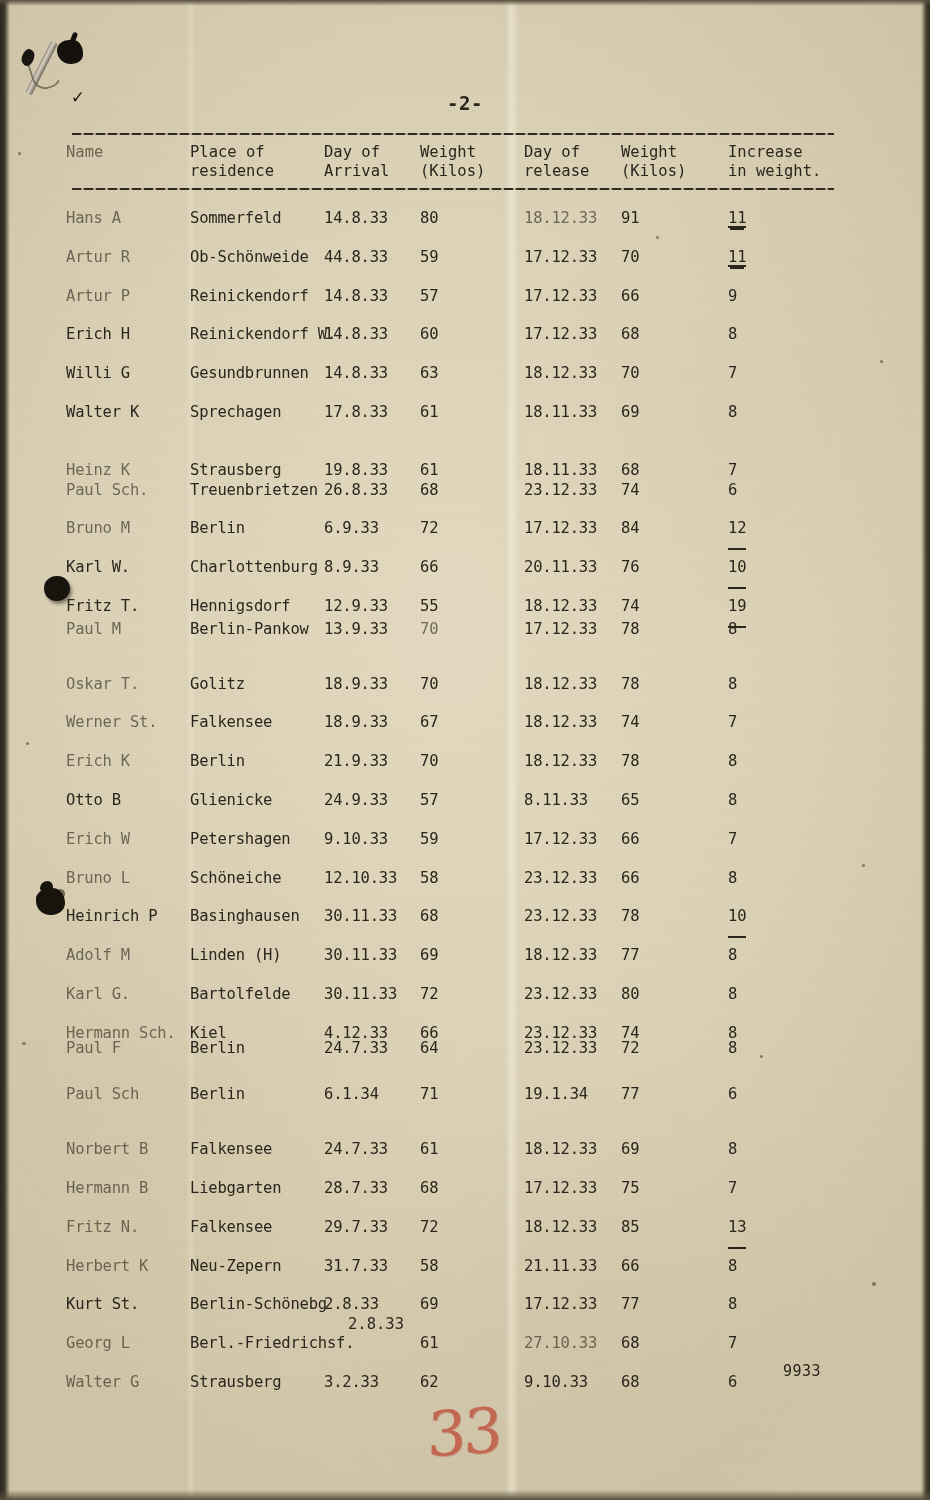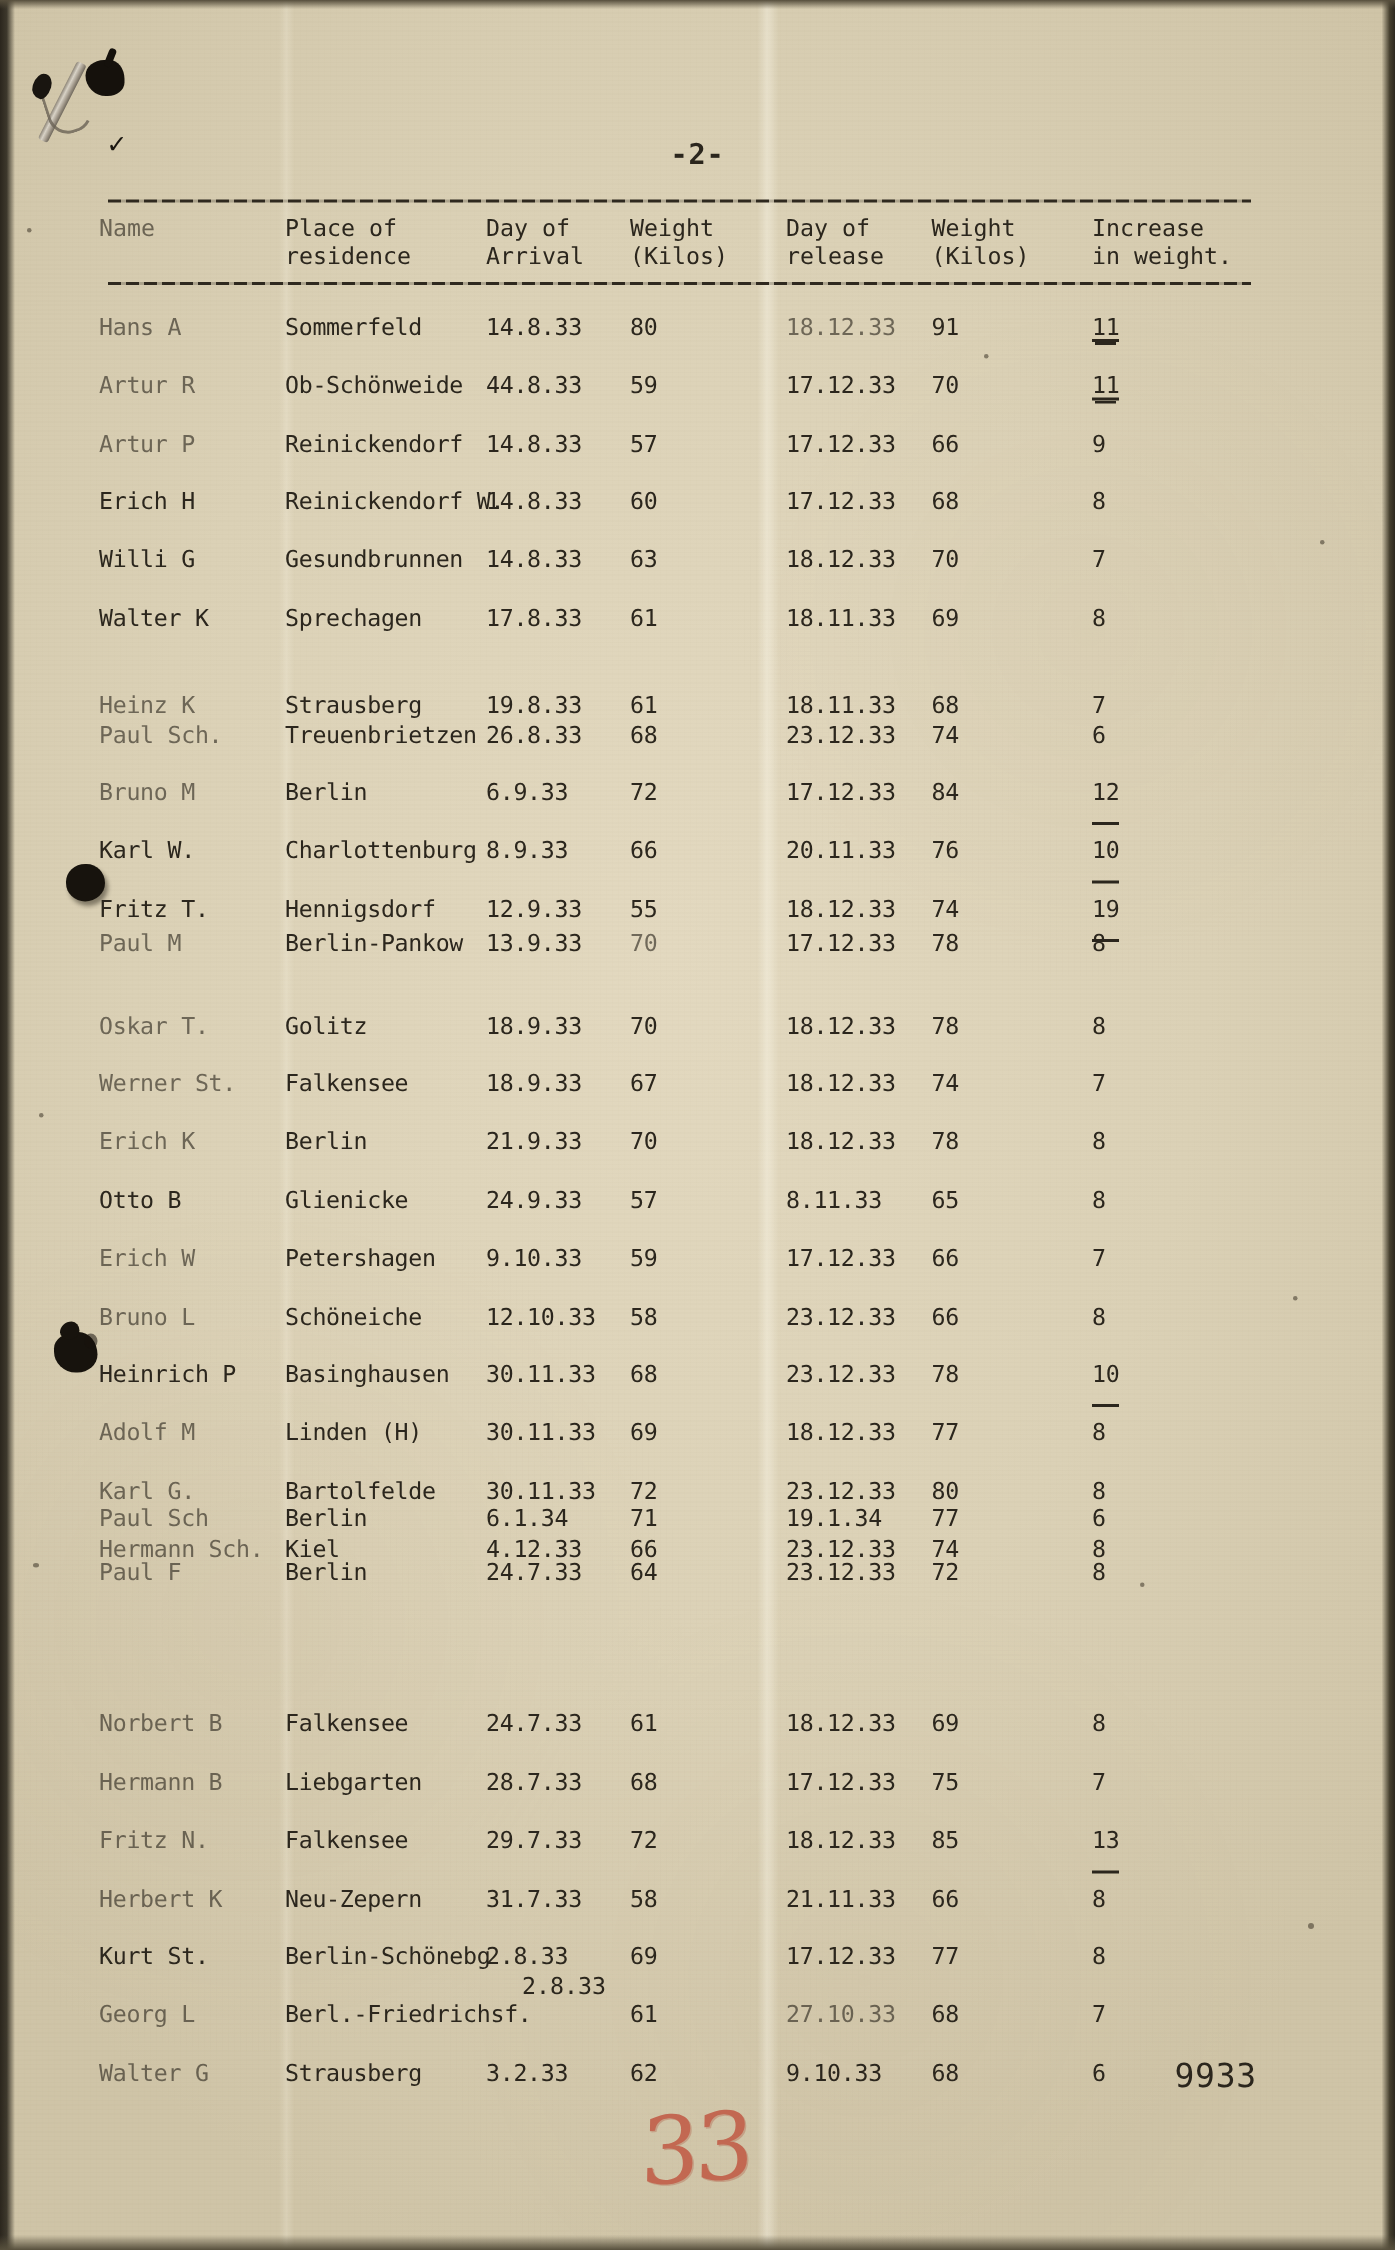--- a/index.html
+++ b/index.html
@@ -246,24 +246,23 @@
     font-size: 15.5px;
     color: #2b261d;
     white-space: pre;
   }
 
   
   .refnum {
     position: absolute;
     left: 783px;
     top: 1362px;
-    font-size: 22px;
+    font-size: 15px;
     color: #2b261d;
     letter-spacing: .5px;
-    margin-top: 10px;
   }
 
   
   .crayon {
     position: absolute;
     left: 427px;
     top: 1396px;
     font-family: "DejaVu Serif", "Liberation Serif", serif;
     font-size: 62px;
     color: #c0543f;
@@ -330,21 +329,21 @@
       <div class="row" style="top: 674.6px;"><div class="cell c-name faded2">Oskar T.</div><div class="cell c-place">Golitz</div><div class="cell c-arrival">18.9.33</div><div class="cell c-weight1">70</div><div class="cell c-release">18.12.33</div><div class="cell c-weight2">78</div><div class="cell c-increase"><span>8</span></div></div>
       <div class="row" style="top: 713.4px;"><div class="cell c-name faded2">Werner St.</div><div class="cell c-place">Falkensee</div><div class="cell c-arrival">18.9.33</div><div class="cell c-weight1">67</div><div class="cell c-release">18.12.33</div><div class="cell c-weight2">74</div><div class="cell c-increase"><span>7</span></div></div>
       <div class="row" style="top: 752.2px;"><div class="cell c-name faded2">Erich K</div><div class="cell c-place">Berlin</div><div class="cell c-arrival">21.9.33</div><div class="cell c-weight1">70</div><div class="cell c-release">18.12.33</div><div class="cell c-weight2">78</div><div class="cell c-increase"><span>8</span></div></div>
       <div class="row" style="top: 791px;"><div class="cell c-name">Otto B</div><div class="cell c-place">Glienicke</div><div class="cell c-arrival">24.9.33</div><div class="cell c-weight1">57</div><div class="cell c-release">8.11.33</div><div class="cell c-weight2">65</div><div class="cell c-increase"><span>8</span></div></div>
       <div class="row" style="top: 829.8px;"><div class="cell c-name faded2">Erich W</div><div class="cell c-place">Petershagen</div><div class="cell c-arrival">9.10.33</div><div class="cell c-weight1">59</div><div class="cell c-release">17.12.33</div><div class="cell c-weight2">66</div><div class="cell c-increase"><span>7</span></div></div>
       <div class="row" style="top: 868.6px;"><div class="cell c-name faded2">Bruno L</div><div class="cell c-place">Schöneiche</div><div class="cell c-arrival">12.10.33</div><div class="cell c-weight1">58</div><div class="cell c-release">23.12.33</div><div class="cell c-weight2">66</div><div class="cell c-increase"><span>8</span></div></div>
       <div class="row" style="top: 907.4px;"><div class="cell c-name">Heinrich P</div><div class="cell c-place">Basinghausen</div><div class="cell c-arrival">30.11.33</div><div class="cell c-weight1">68</div><div class="cell c-release">23.12.33</div><div class="cell c-weight2">78</div><div class="cell c-increase"><span class="under">10</span></div></div>
       <div class="row" style="top: 946.2px;"><div class="cell c-name faded2">Adolf M</div><div class="cell c-place">Linden (H)</div><div class="cell c-arrival">30.11.33</div><div class="cell c-weight1">69</div><div class="cell c-release">18.12.33</div><div class="cell c-weight2">77</div><div class="cell c-increase"><span>8</span></div></div>
       <div class="row" style="top: 985px;"><div class="cell c-name faded2">Karl G.</div><div class="cell c-place">Bartolfelde</div><div class="cell c-arrival">30.11.33</div><div class="cell c-weight1">72</div><div class="cell c-release">23.12.33</div><div class="cell c-weight2">80</div><div class="cell c-increase"><span>8</span></div></div>
       <div class="row" style="top: 1023.8px;"><div class="cell c-name faded2">Hermann Sch.</div><div class="cell c-place">Kiel</div><div class="cell c-arrival">4.12.33</div><div class="cell c-weight1">66</div><div class="cell c-release">23.12.33</div><div class="cell c-weight2">74</div><div class="cell c-increase"><span>8</span></div></div>
-      <div class="row" style="top: 1003px;"><div class="cell c-name faded2">Paul Sch</div><div class="cell c-place">Berlin</div><div class="cell c-arrival">6.1.34</div><div class="cell c-weight1">71</div><div class="cell c-release">19.1.34</div><div class="cell c-weight2">77</div><div class="cell c-increase"><span>6</span></div></div>
+      <div class="row" style="top: 1085px;"><div class="cell c-name faded2">Paul Sch</div><div class="cell c-place">Berlin</div><div class="cell c-arrival">6.1.34</div><div class="cell c-weight1">71</div><div class="cell c-release">19.1.34</div><div class="cell c-weight2">77</div><div class="cell c-increase"><span>6</span></div></div>
       <div class="row" style="top: 1039px;"><div class="cell c-name faded2">Paul F</div><div class="cell c-place">Berlin</div><div class="cell c-arrival">24.7.33</div><div class="cell c-weight1">64</div><div class="cell c-release">23.12.33</div><div class="cell c-weight2">72</div><div class="cell c-increase"><span>8</span></div></div>
       <div class="row" style="top: 1140.2px;"><div class="cell c-name faded2">Norbert B</div><div class="cell c-place">Falkensee</div><div class="cell c-arrival">24.7.33</div><div class="cell c-weight1">61</div><div class="cell c-release">18.12.33</div><div class="cell c-weight2">69</div><div class="cell c-increase"><span>8</span></div></div>
       <div class="row" style="top: 1179px;"><div class="cell c-name faded2">Hermann B</div><div class="cell c-place">Liebgarten</div><div class="cell c-arrival">28.7.33</div><div class="cell c-weight1">68</div><div class="cell c-release">17.12.33</div><div class="cell c-weight2">75</div><div class="cell c-increase"><span>7</span></div></div>
       <div class="row" style="top: 1217.8px;"><div class="cell c-name faded2">Fritz N.</div><div class="cell c-place">Falkensee</div><div class="cell c-arrival">29.7.33</div><div class="cell c-weight1">72</div><div class="cell c-release">18.12.33</div><div class="cell c-weight2">85</div><div class="cell c-increase"><span class="under">13</span></div></div>
       <div class="row" style="top: 1256.6px;"><div class="cell c-name faded2">Herbert K</div><div class="cell c-place">Neu-Zepern</div><div class="cell c-arrival">31.7.33</div><div class="cell c-weight1">58</div><div class="cell c-release">21.11.33</div><div class="cell c-weight2">66</div><div class="cell c-increase"><span>8</span></div></div>
       <div class="row" style="top: 1295.4px;"><div class="cell c-name">Kurt St.</div><div class="cell c-place">Berlin-Schönebg</div><div class="cell c-arrival">2.8.33</div><div class="cell c-weight1">69</div><div class="cell c-release">17.12.33</div><div class="cell c-weight2">77</div><div class="cell c-increase"><span>8</span></div></div>
       <div class="row" style="top: 1334.2px;"><div class="cell c-name faded2">Georg L</div><div class="cell c-place">Berl.-Friedrichsf.</div><div class="cell c-weight1">61</div><div class="cell c-release faded2">27.10.33</div><div class="cell c-weight2">68</div><div class="cell c-increase"><span>7</span></div></div>
       <div class="extra-date" style="top: 1315.2px;">2.8.33</div>
       <div class="row" style="top: 1373px;"><div class="cell c-name faded2">Walter G</div><div class="cell c-place">Strausberg</div><div class="cell c-arrival">3.2.33</div><div class="cell c-weight1">62</div><div class="cell c-release">9.10.33</div><div class="cell c-weight2">68</div><div class="cell c-increase"><span>6</span></div></div>
     </div>

